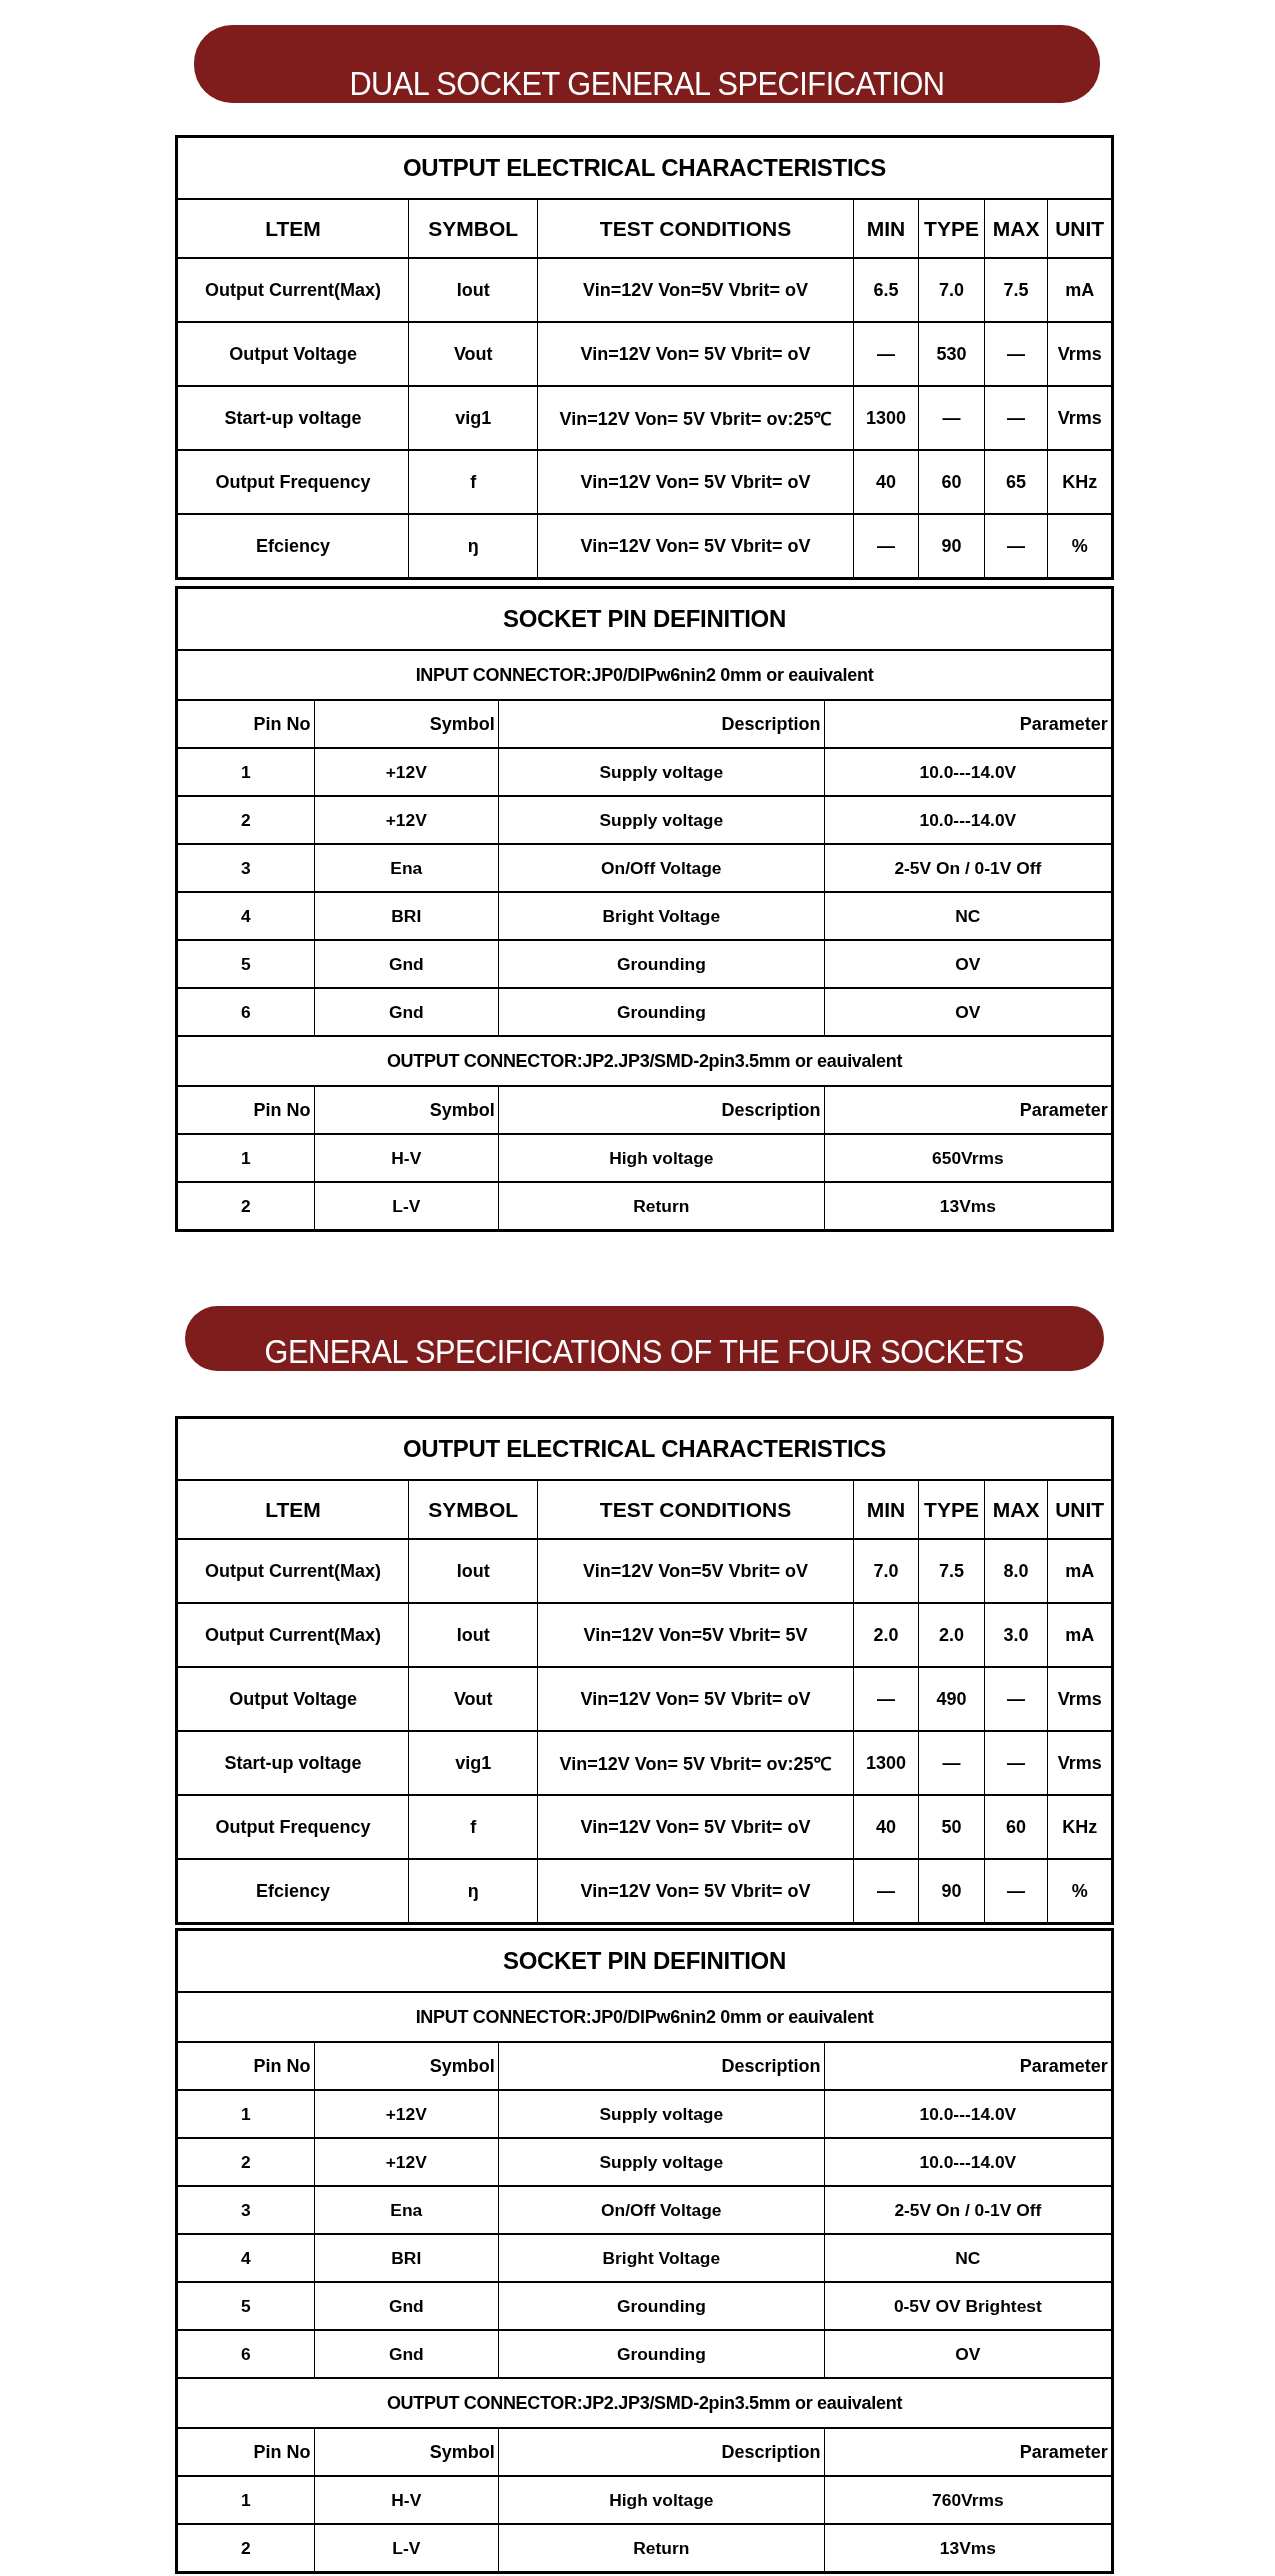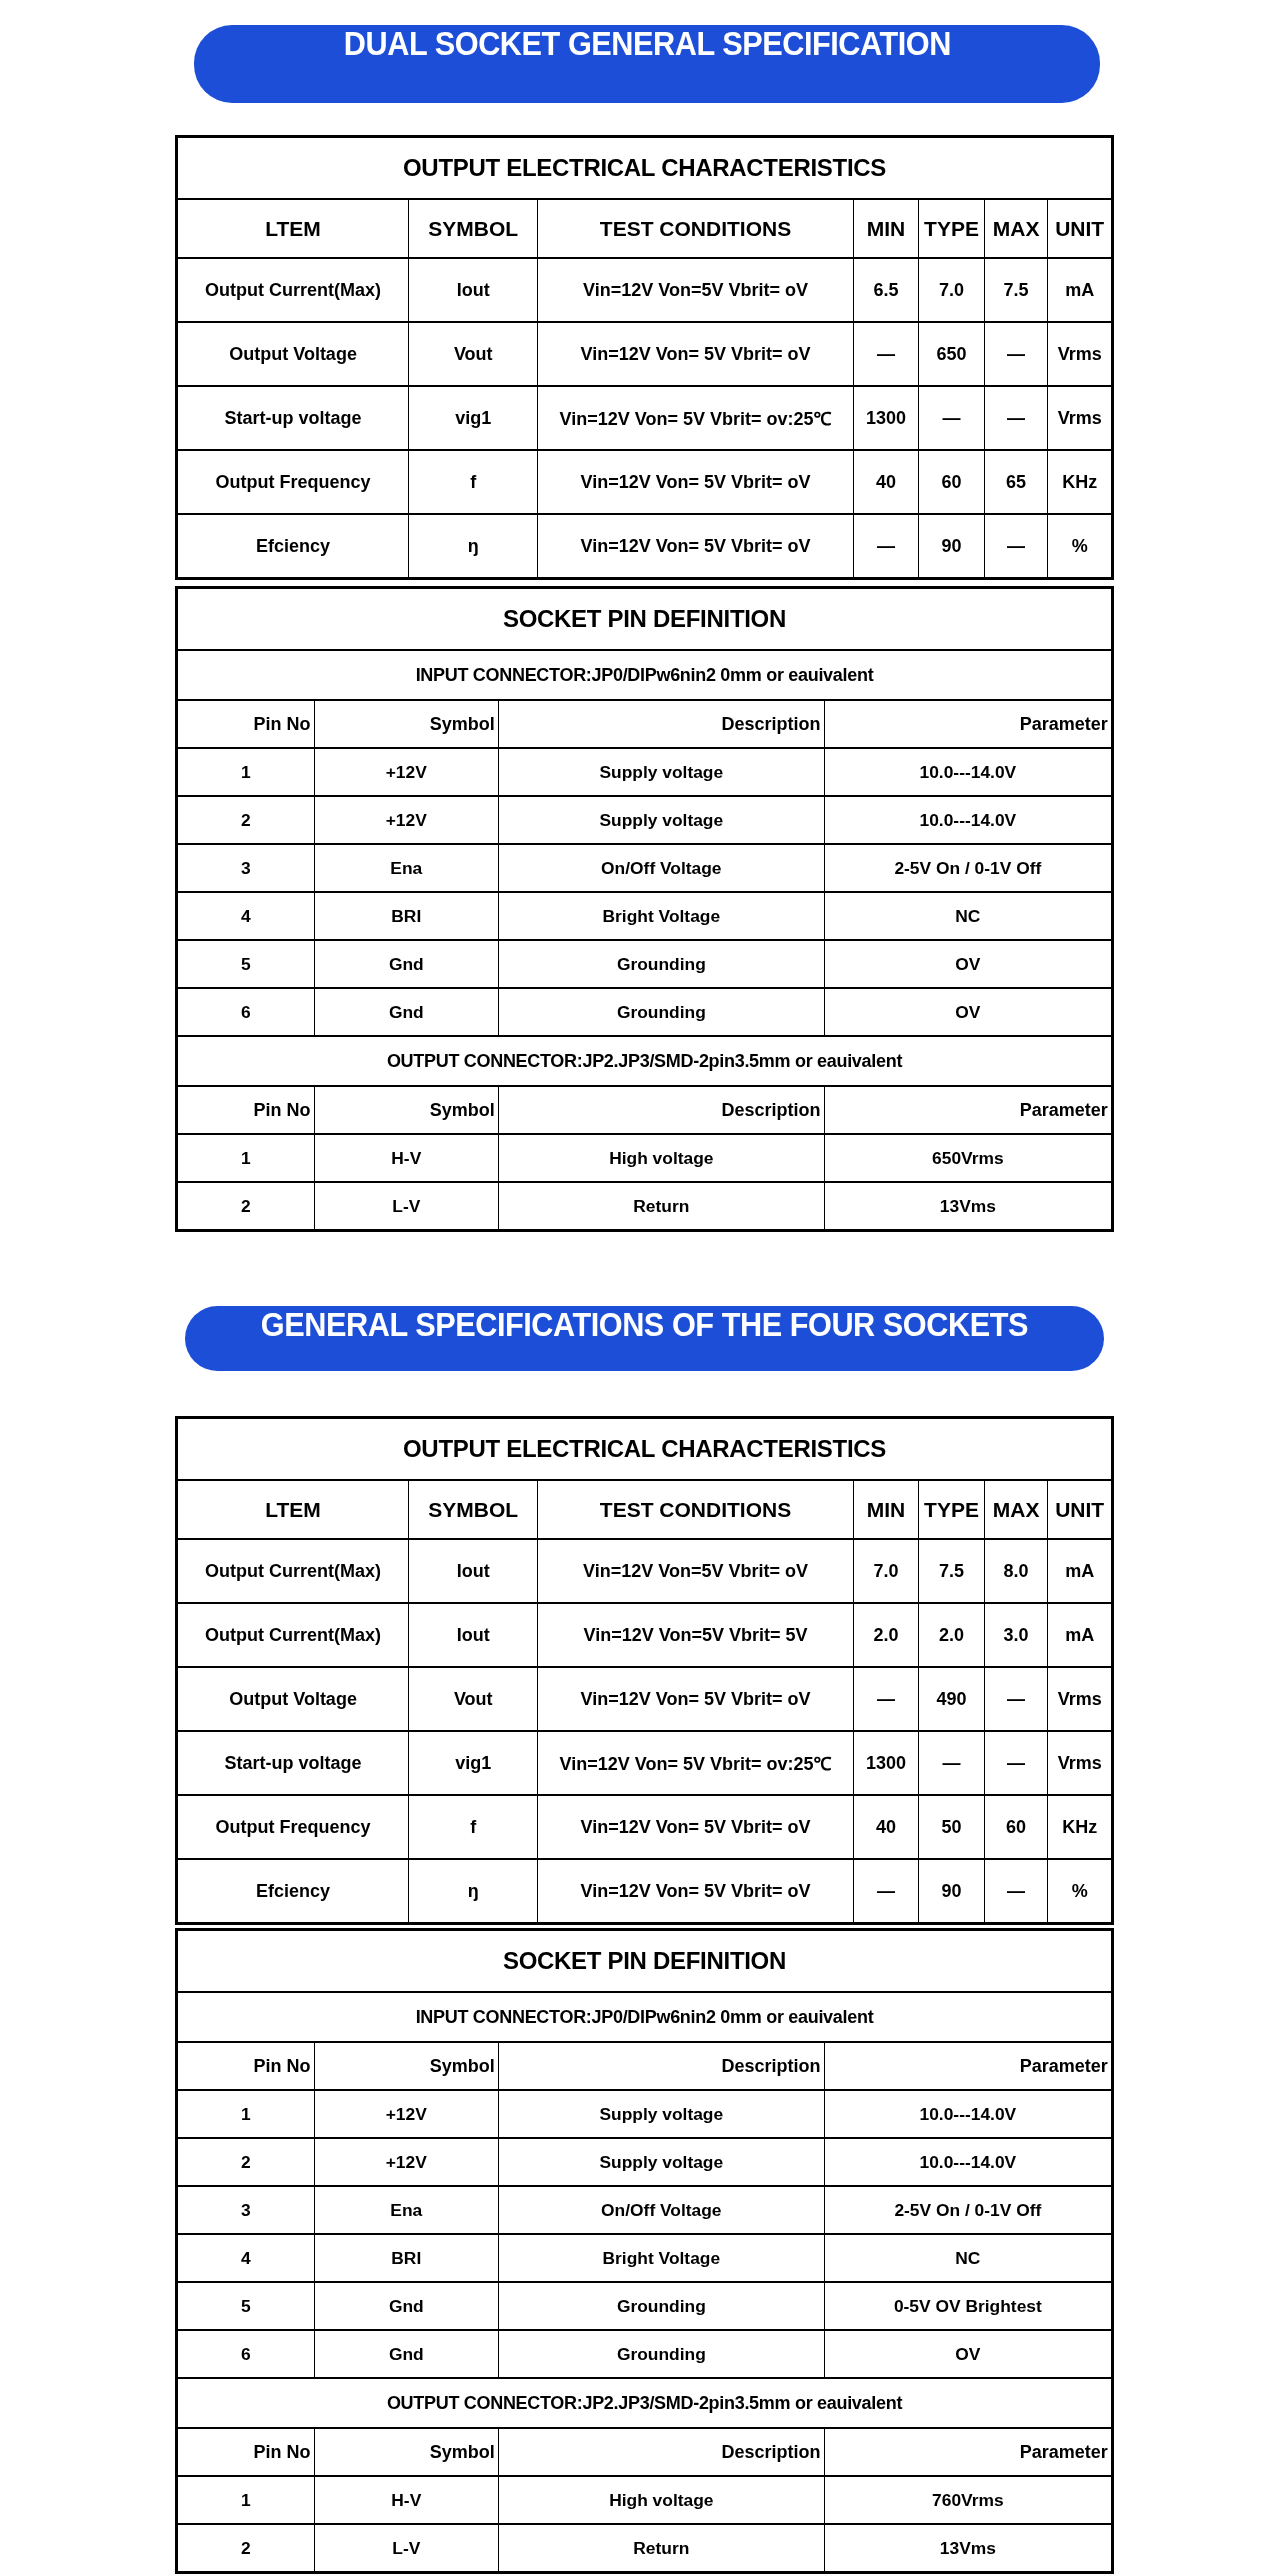--- a/index.html
+++ b/index.html
@@ -1,23 +1,23 @@
 <!DOCTYPE html>
 <html style="font-size:8.5px"><head>
 <meta charset="utf-8">
 <style>
   html,body{margin:0;padding:0;}
   body{
     width:1275px;height:2576px;position:relative;background:#ffffff;
     font-family:"Liberation Sans", sans-serif;color:#000;
   }
   .banner{
-    position:absolute;background:#1d4ed8;color:#fff;border-radius:38px;
-    display:flex;align-items:flex-start;justify-content:center;
-    font-weight:700;font-size:33px;white-space:nowrap;
+    position:absolute;background:#7f1d1d;color:#fff;border-radius:38px;
+    display:flex;align-items:flex-end;justify-content:center;
+    font-weight:400;font-size:33px;white-space:nowrap;
   }
   .banner .btxt{transform:scaleX(0.93);letter-spacing:-0.5px;}
   #banner1{left:194px;top:25px;width:906px;height:78px;}
   #banner2{left:185px;top:1306px;width:919px;height:65px;}
 
   .tbl-wrap{position:absolute;left:175px;width:939px;}
   #table1{top:135px;}
   #table2{top:586px;}
   #table3{top:1416px;}
   #table4{top:1928px;}
@@ -75,21 +75,21 @@
           <td class="cell">6.5</td>
           <td class="cell">7.0</td>
           <td class="cell">7.5</td>
           <td class="cell">mA</td>
         </tr>
         <tr>
           <td class="cell">Output Voltage</td>
           <td class="cell">Vout</td>
           <td class="cell">Vin=12V Von= 5V Vbrit= oV</td>
           <td class="cell">—</td>
-          <td class="cell">650</td>
+          <td class="cell">530</td>
           <td class="cell">—</td>
           <td class="cell">Vrms</td>
         </tr>
         <tr>
           <td class="cell">Start-up voltage</td>
           <td class="cell">vig1</td>
           <td class="cell">Vin=12V Von= 5V Vbrit= ov:25℃</td>
           <td class="cell">1300</td>
           <td class="cell">—</td>
           <td class="cell">—</td>

